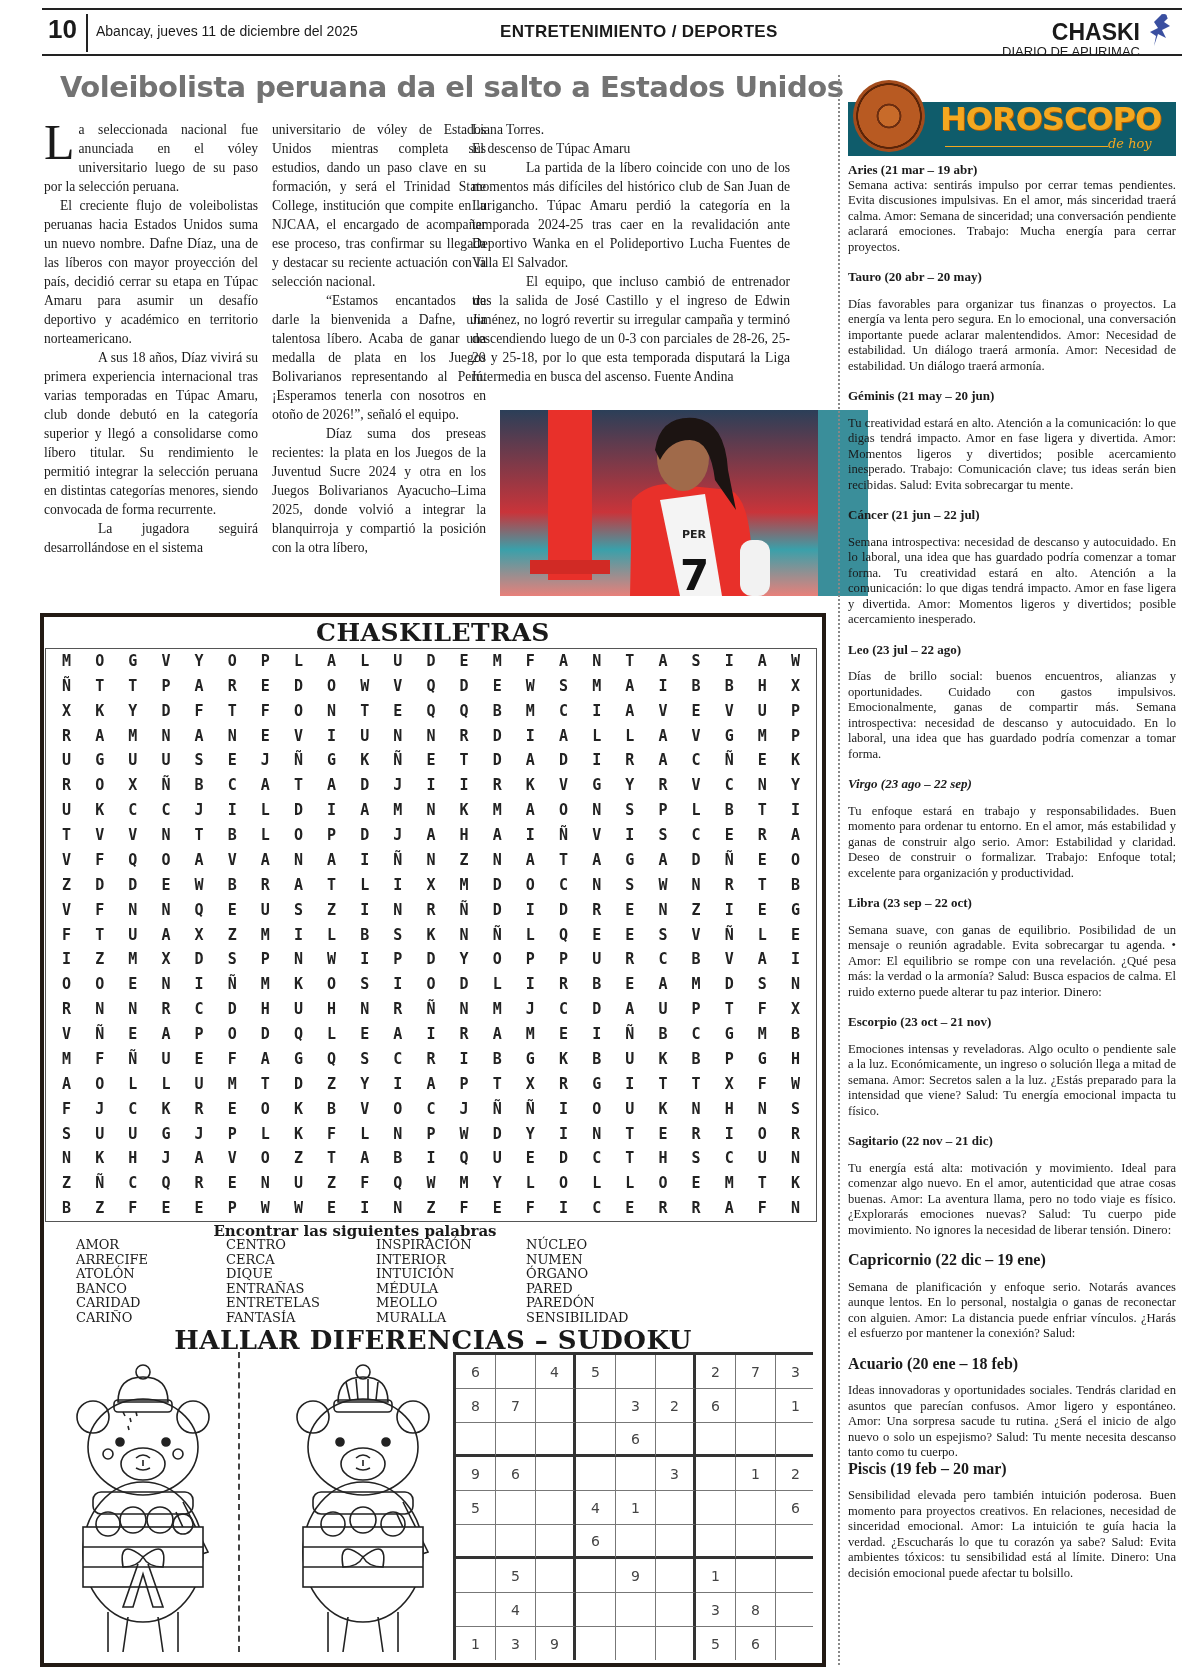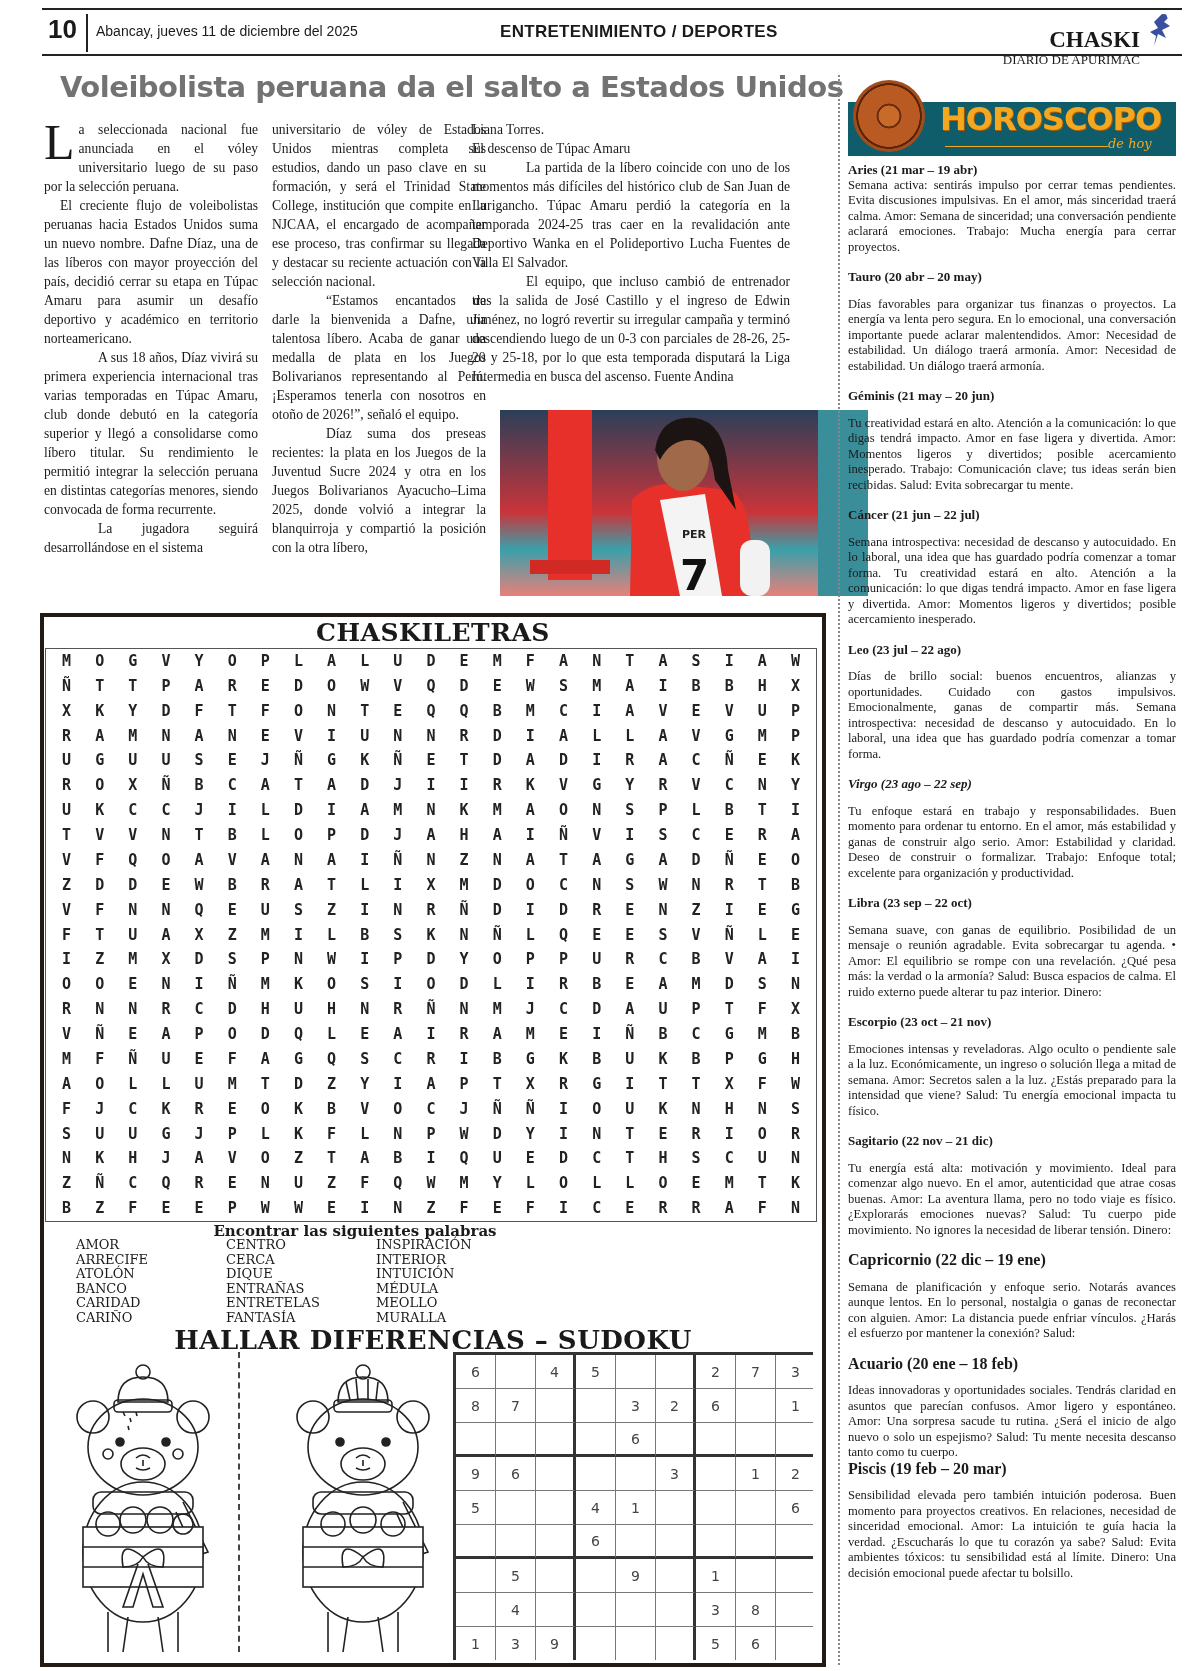--- a/index.html
+++ b/index.html
@@ -5,21 +5,21 @@
   html, body { margin:0; padding:0; background:#fff; }
   body { width:1200px; height:1671px; position:relative; overflow:hidden; font-family:"Liberation Serif", serif; color:#1a1a1a; }
   .abs { position:absolute; }
   
   .hdr-top { left:42px; top:8px; width:1140px; height:2px; background:#222; }
   .hdr-bot { left:42px; top:54px; width:1140px; height:2px; background:#222; }
   .pgnum { left:48px; top:14px; font-family:"Liberation Sans", sans-serif; font-weight:bold; font-size:26px; }
   .pgsep { left:86px; top:14px; width:2px; height:38px; background:#222; }
   .dateline { left:96px; top:23px; font-family:"Liberation Sans", sans-serif; font-size:14px; }
   .section { left:500px; top:22px; font-family:"Liberation Sans", sans-serif; font-weight:bold; font-size:17px; letter-spacing:0.3px; }
-  .brand { right:55px; top:28px; text-align:right; font-family:Liberation Serif, serif; }
+  .brand { right:55px; top:20px; text-align:right; font-family:Liberation Sans, sans-serif; }
   .brand .b1 { font-weight:bold; font-size:23px; line-height:24px; }
   .brand .b2 { font-size:13px; line-height:15px; }
   .brand-logo { left:1148px; top:12px; width:26px; height:40px; }
   
   .headline { left:60px; top:70px; font-family:"DejaVu Sans", sans-serif; font-weight:bold; font-size:29px; letter-spacing:-0.5px; color:#737373; }
   .col { font-size:13.6px; line-height:19px; text-align:justify; hyphens:auto; }
   .col p { margin:0; }
   .c1 { left:44px; top:120px; width:214px; }
   .c2 { left:272px; top:120px; width:214px; }
   .c3 { left:472px; top:120px; width:318px; }
@@ -729,20 +729,28 @@
       <div>ENTRETELAS</div>
       <div>FANTASÍA</div>
     </div>
     <div>
       <div>INSPIRACIÓN</div>
       <div>INTERIOR</div>
       <div>INTUICIÓN</div>
       <div>MÉDULA</div>
       <div>MEOLLO</div>
       <div>MURALLA</div>
+    </div>
+    <div>
+      <div>NÚCLEO</div>
+      <div>NUMEN</div>
+      <div>ÓRGANO</div>
+      <div>PARED</div>
+      <div>PAREDÓN</div>
+      <div>SENSIBILIDAD</div>
     </div>
   </div>
 <div class="abs diff-title">HALLAR DIFERENCIAS – SUDOKU</div>
 
 <svg class="abs bears" viewBox="0 0 400 308" fill="none" stroke="#222" stroke-width="1.6">
   <g>
     <circle cx="95" cy="20" r="7"></circle>
       <path d="M70 50 Q70 25 95 25 Q120 25 120 50 Z"></path>
       <rect x="66" y="48" width="58" height="12" rx="4"></rect>
     <circle cx="45" cy="65" r="16"></circle>

